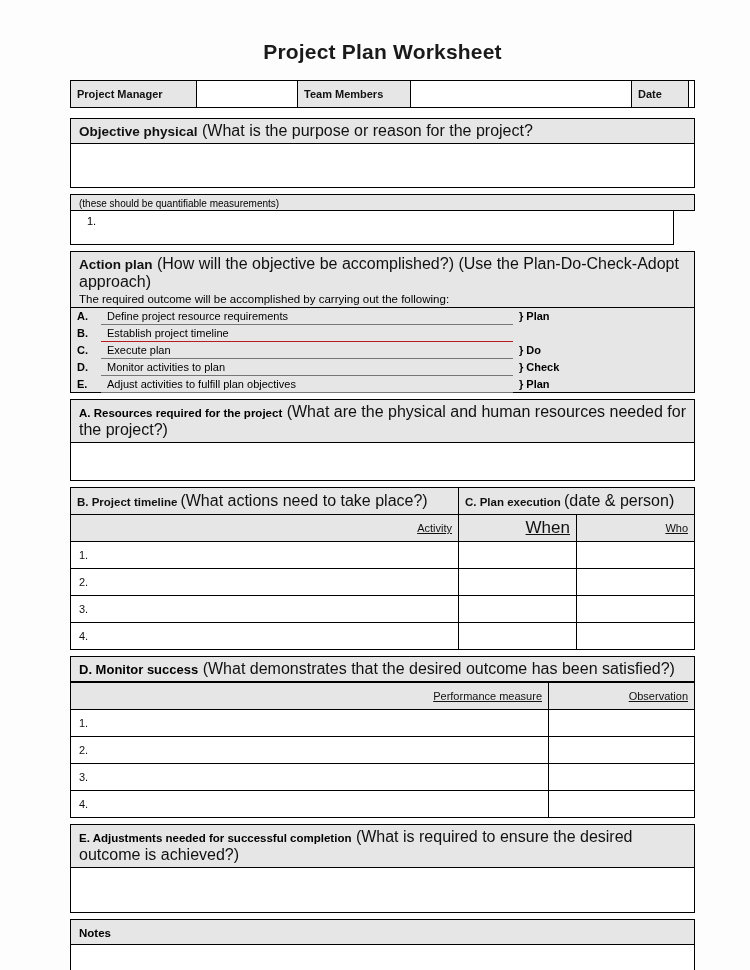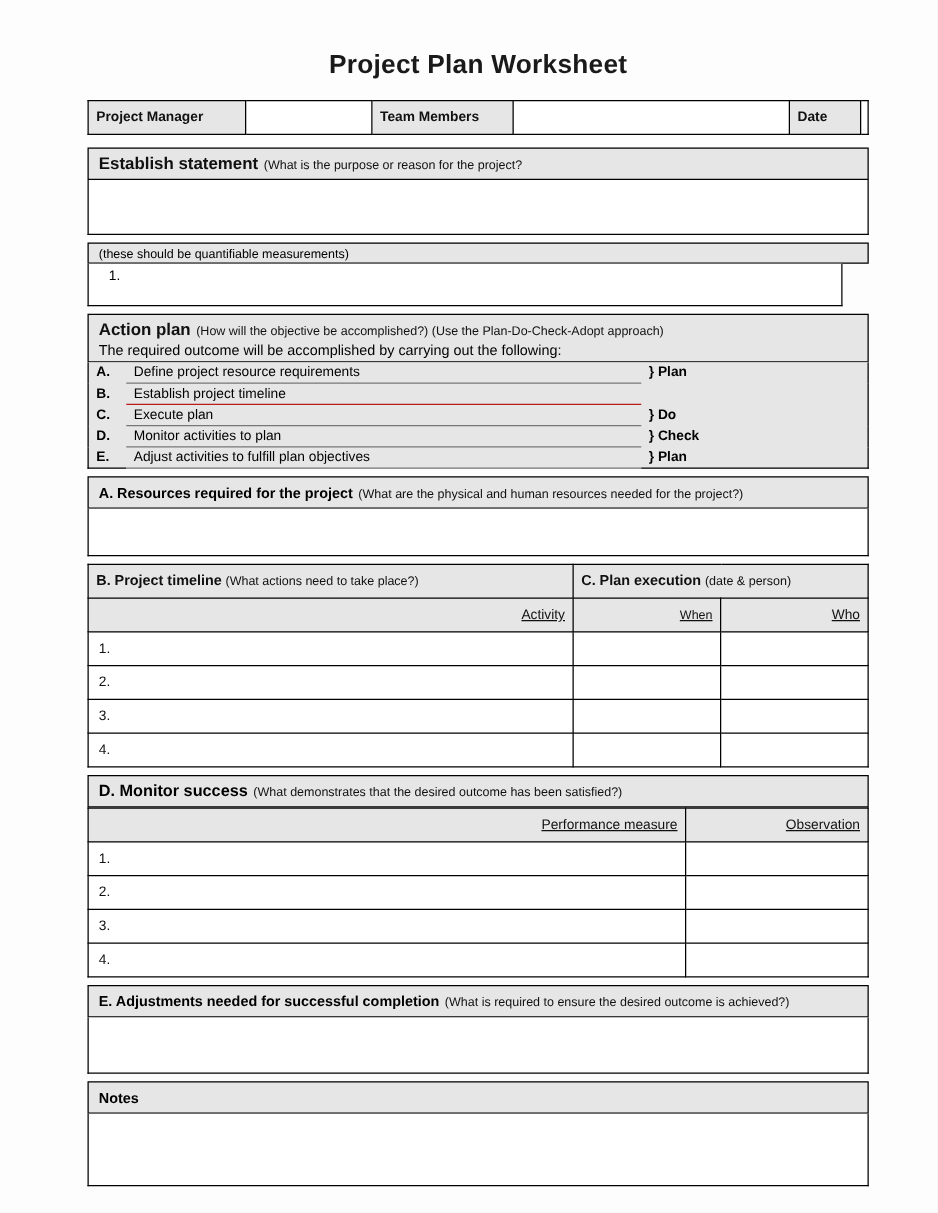--- a/index.html
+++ b/index.html
@@ -55,21 +55,21 @@
   }
   .lbl-b {
     font-weight: bold;
   }
   .sec-hdr {
     font-size: 13.5px;
     font-weight: bold;
     color: #111;
   }
   .sec-sub {
-    font-size: 10px;
+    font-size: 16px;
     font-weight: normal;
     color: #111;
   }
   .small {
     font-size: 10px;
   }
   .center {
     text-align: right;
     text-decoration: underline;
   }
@@ -120,21 +120,21 @@
       </tr>
     </tbody>
       </table>
 
     <div style="height:4px;"></div>
 
 
     <div style="height:6px;"></div>
 
     <div class="band">
-      <span class="sec-hdr">Establish statement</span>
+      <span class="sec-hdr">Objective physical</span>
       <span class="sec-sub">(What is the purpose or reason for the project?</span>
     </div>
     <div class="openbox" style="height:44px;"></div>
 
     <div style="height:6px;"></div>
 
     <div class="band" style="padding-bottom:1px;">
       <div class="small">(these should be quantifiable measurements)</div>
     </div>
     <div class="openbox" style="height:34px; position:relative; width:604px;">
@@ -198,21 +198,21 @@
           <span style="font-size:11.5px; font-weight:bold;">B. Project timeline</span>
           <span class="sec-sub">(What actions need to take place?)</span>
         </td>
         <td class="bk shade cell" colspan="2">
           <span style="font-size:11.5px; font-weight:bold;">C. Plan execution</span>
           <span class="sec-sub">(date &amp; person)</span>
         </td>
       </tr>
       <tr>
         <td class="bk shade cell center" style="font-size:11px;">Activity</td>
-        <td class="bk shade cell center" style="width:115px; font-size:10px;">When</td>
+        <td class="bk shade cell center" style="width:115px; font-size:17px;">When</td>
         <td class="bk shade cell center" style="font-size:11px;">Who</td>
       </tr>
       <tr>
         <td class="bk white cell numcell">1.</td>
         <td class="bk white cell"></td>
         <td class="bk white cell"></td>
       </tr>
       <tr>
         <td class="bk white cell numcell">2.</td>
         <td class="bk white cell"></td>

